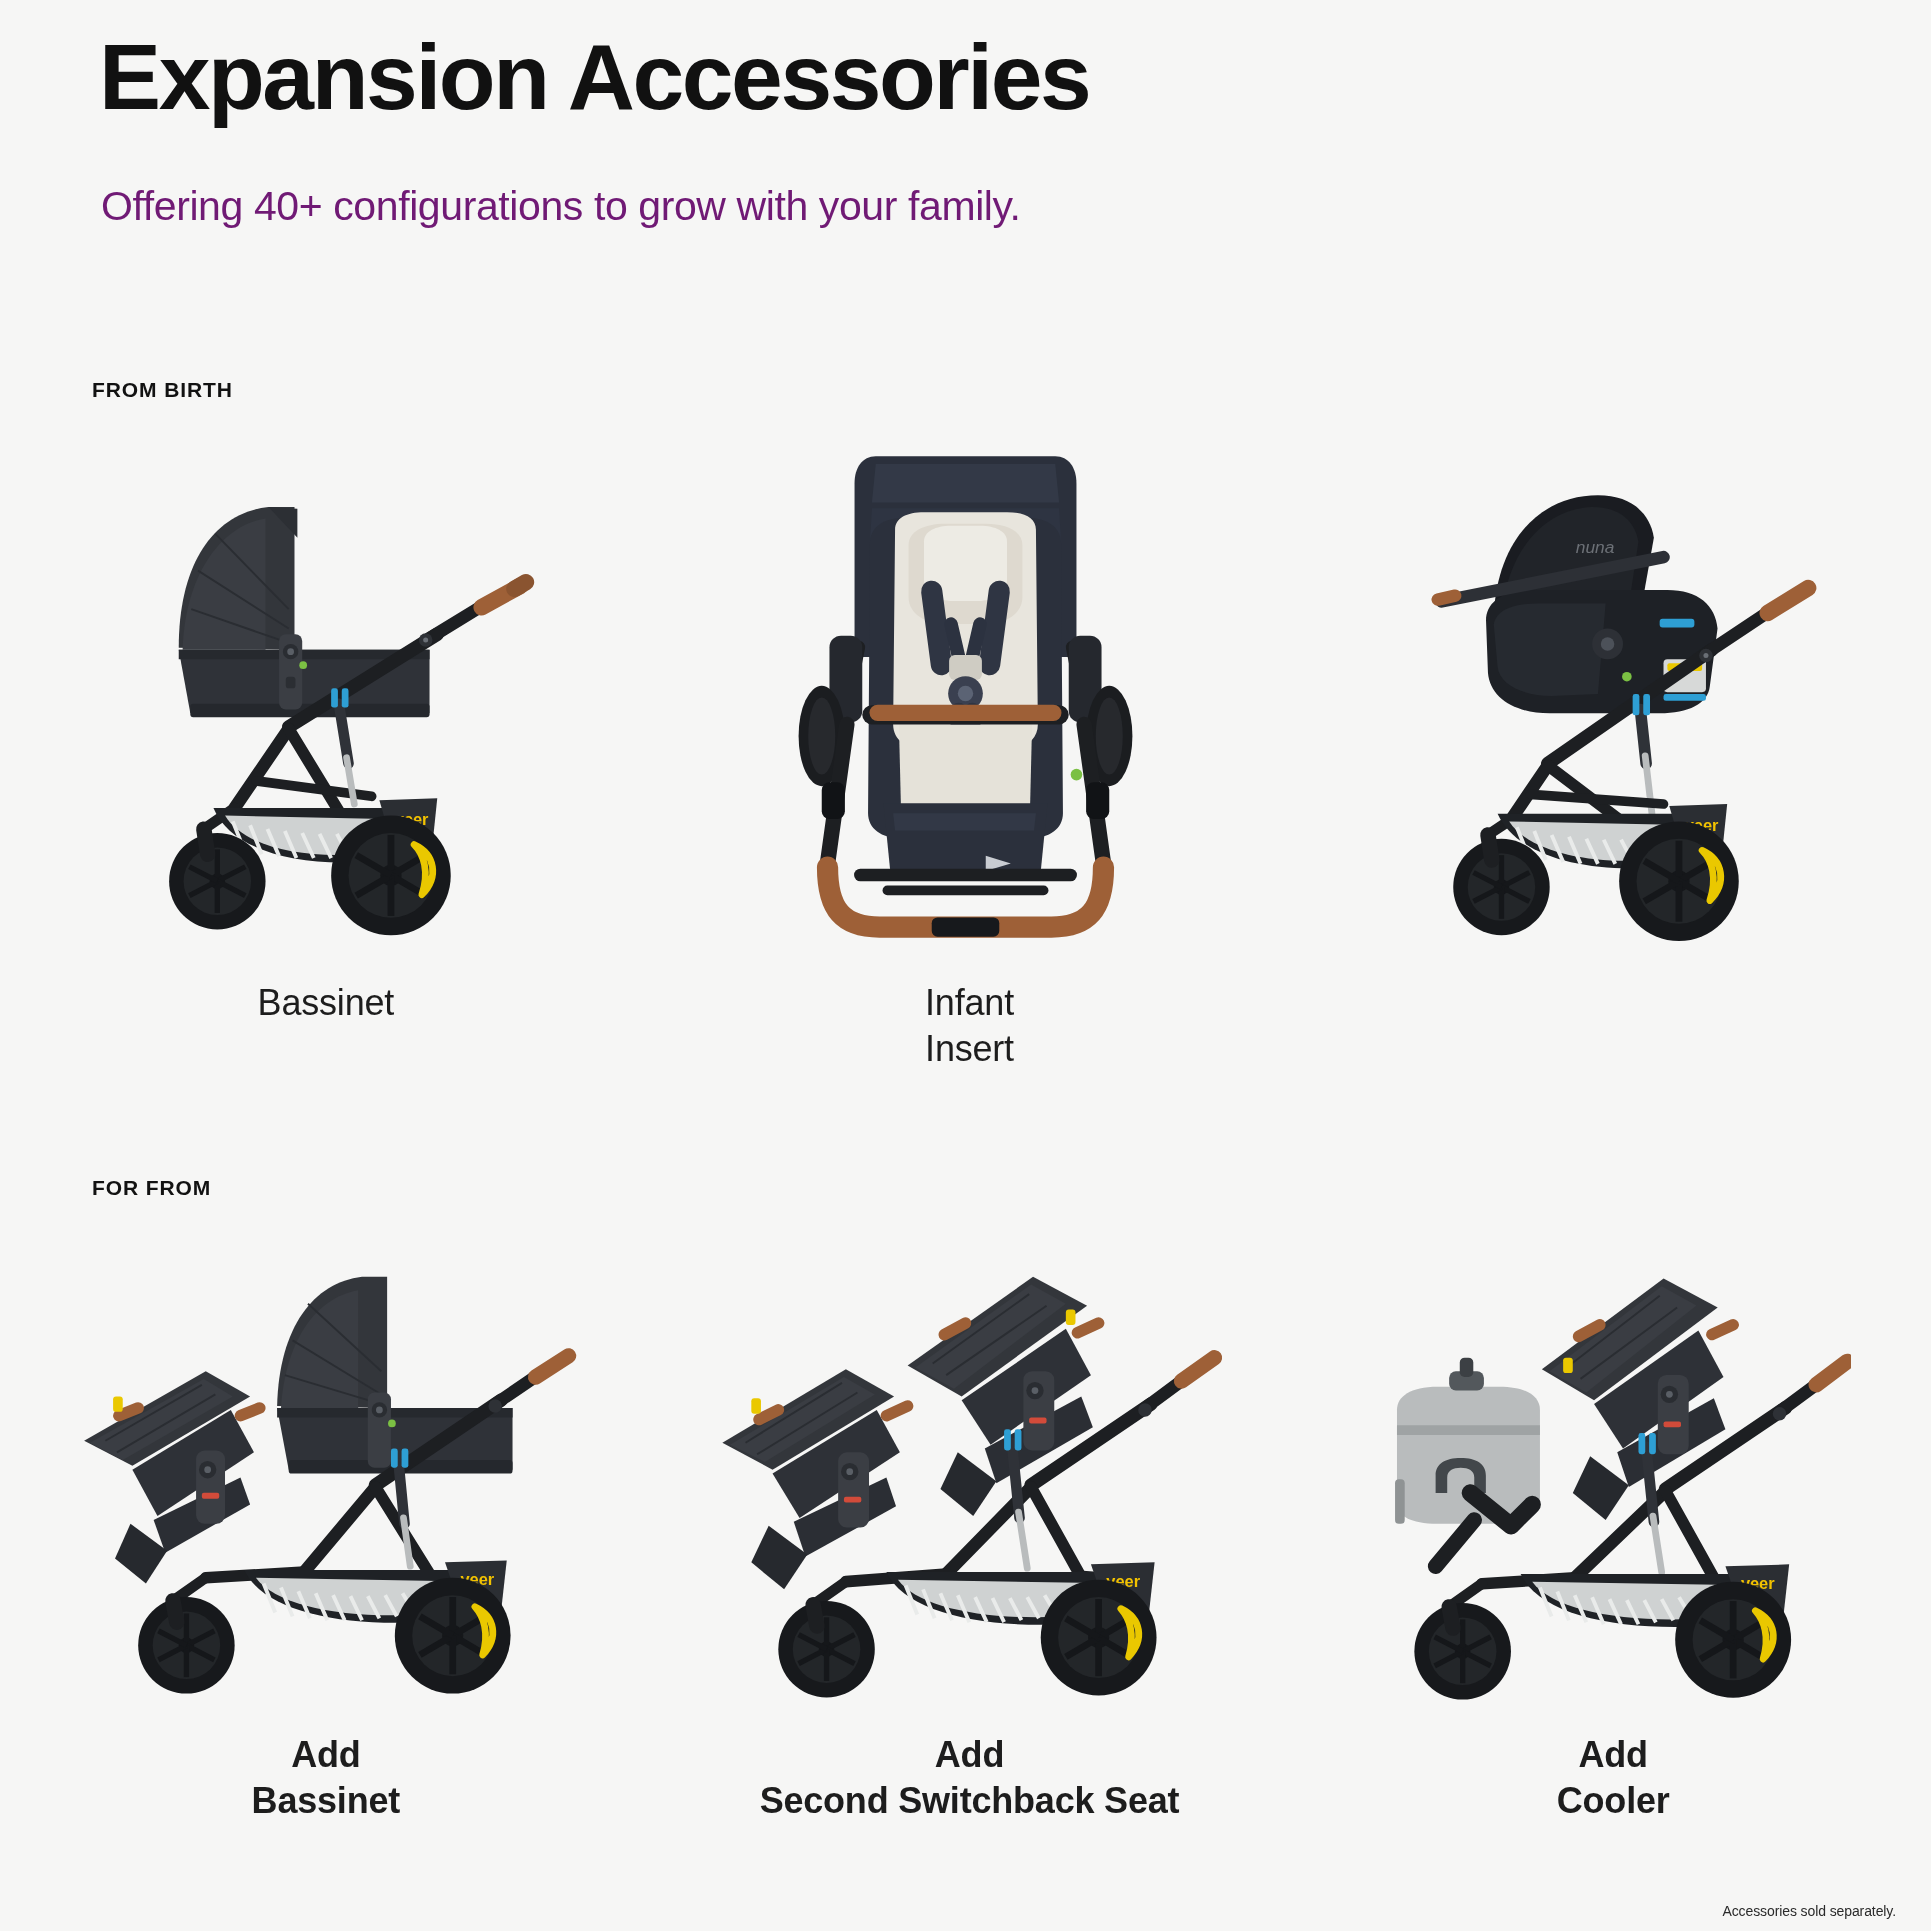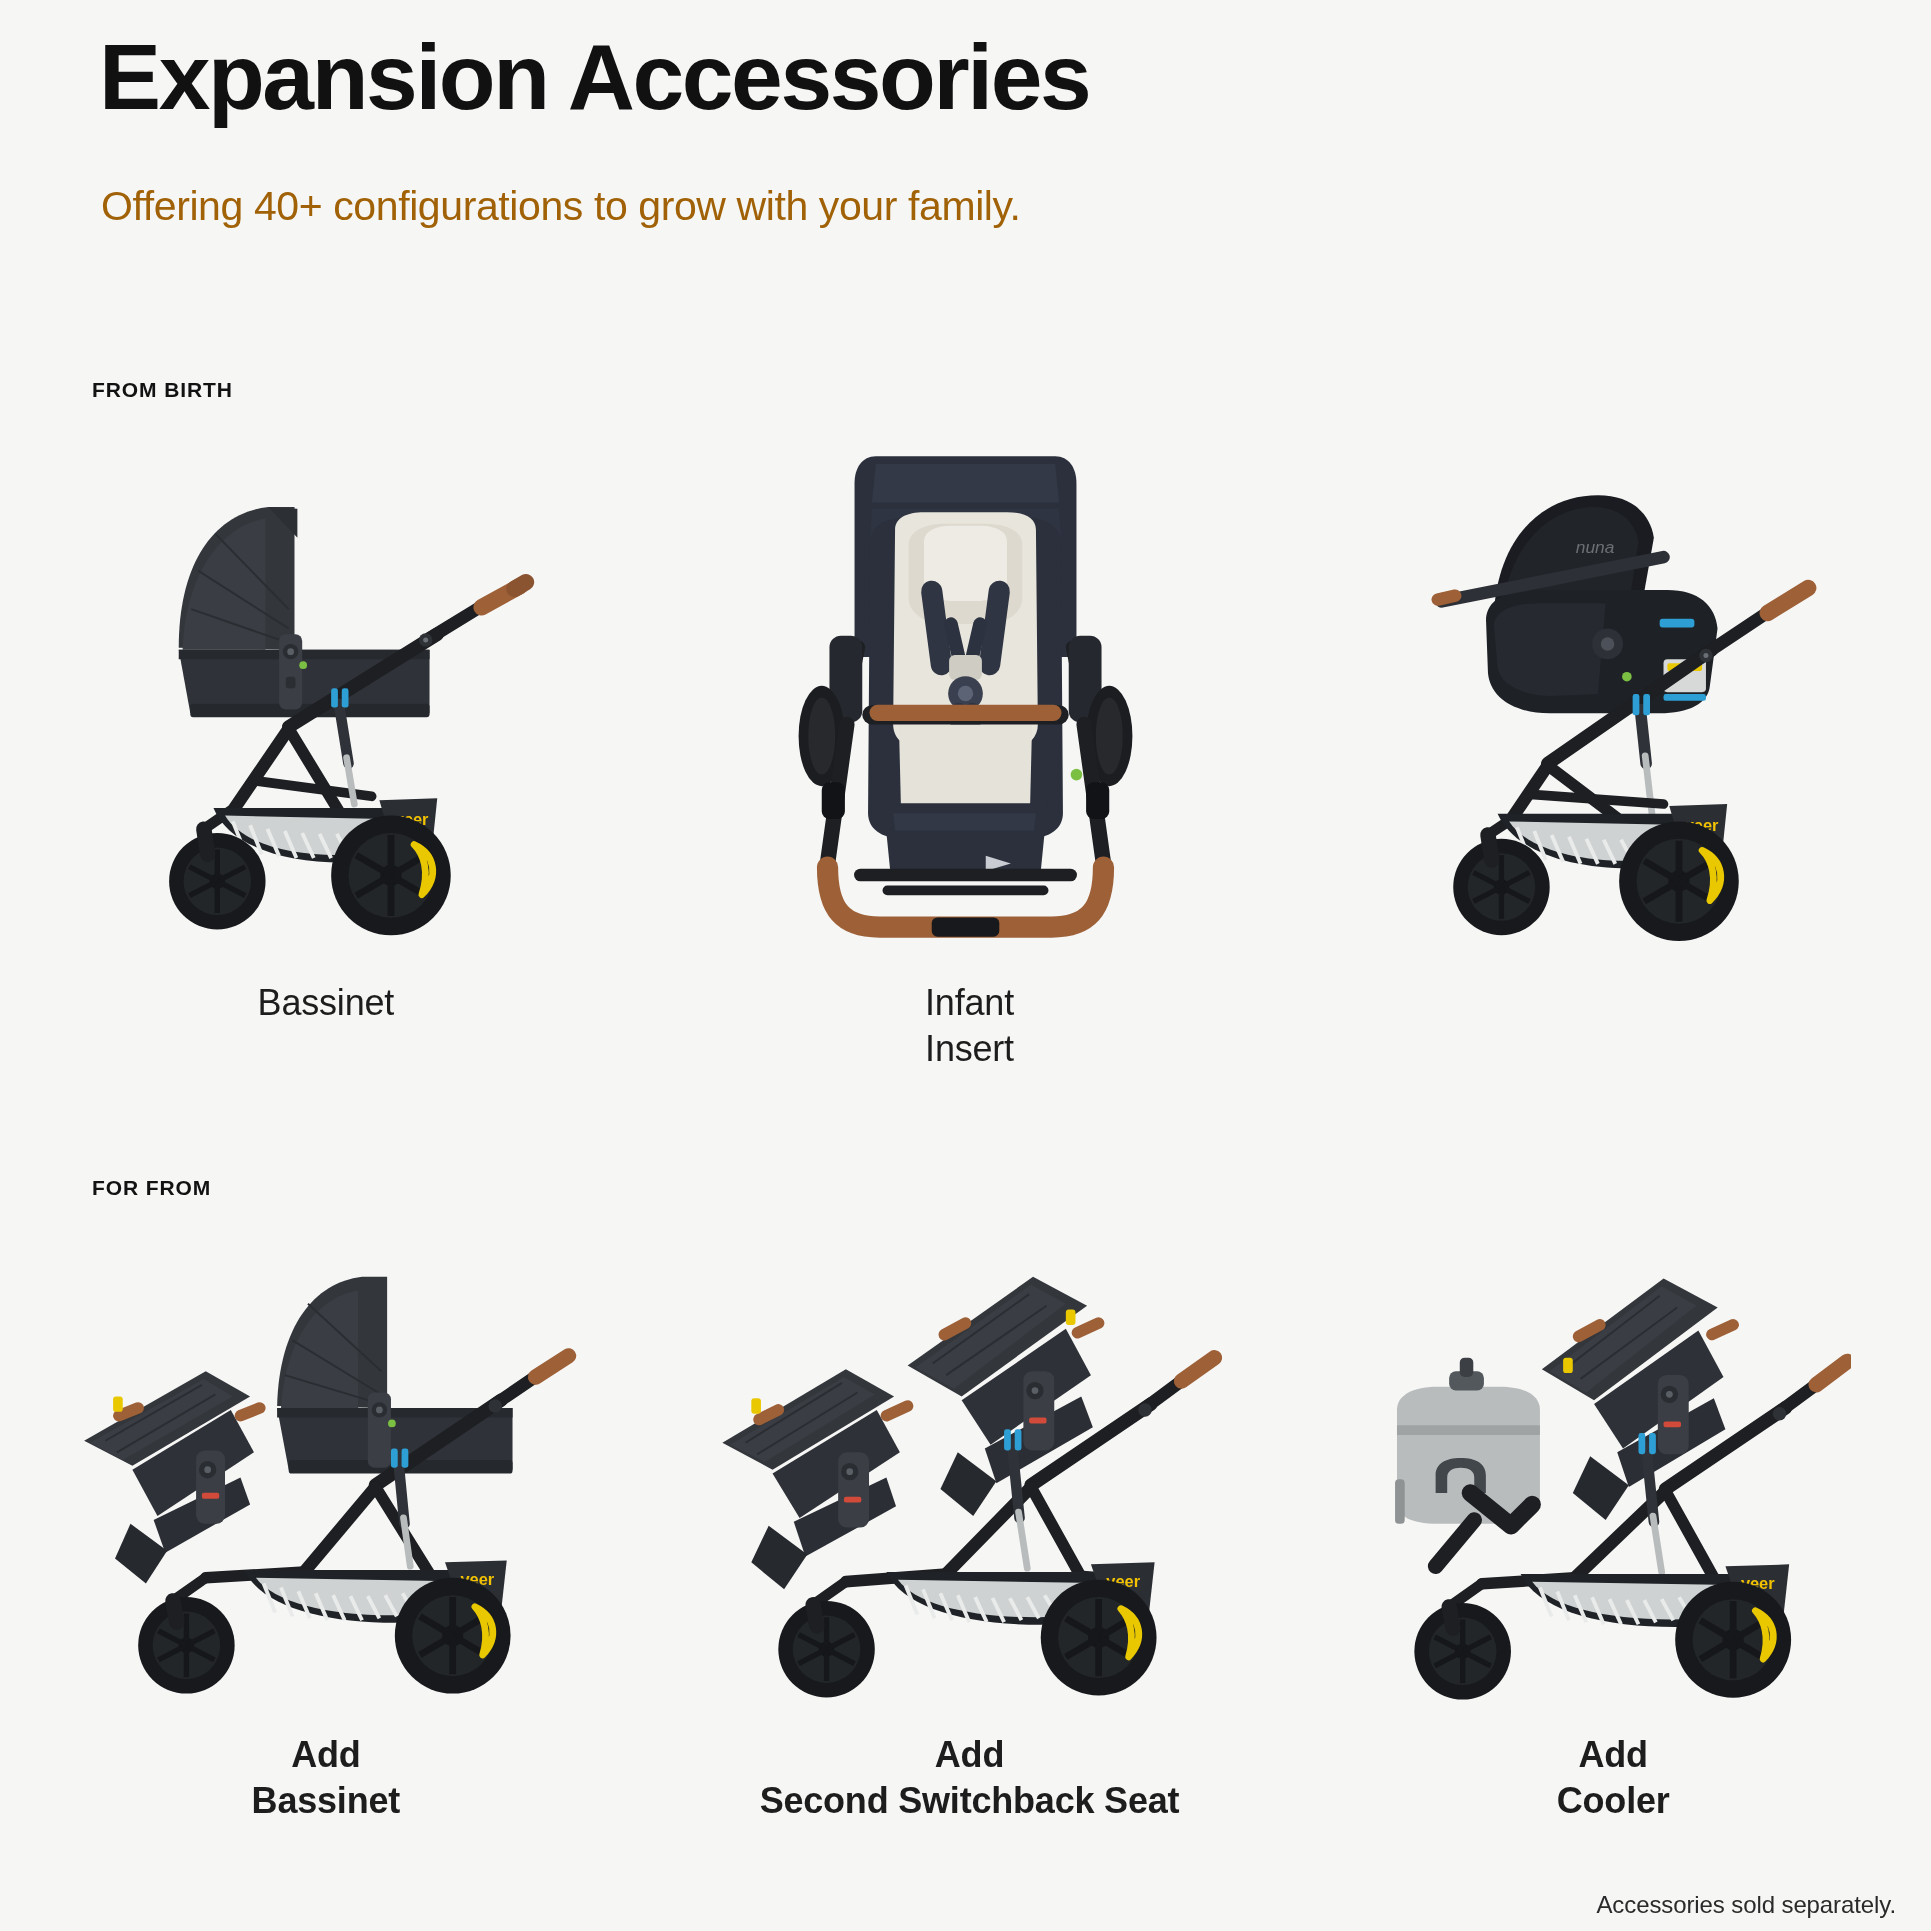--- a/index.html
+++ b/index.html
@@ -14,21 +14,21 @@
 
   .page-title {
     position: absolute; left: 99px; top: 29px;
     font-size: 93px; font-weight: 700; letter-spacing: -2.4px;
     line-height: 1.05; color: #111111;
     white-space: nowrap;
   }
   .page-subtitle {
     position: absolute; left: 101px; top: 179px;
     font-size: 41px; font-weight: 400; line-height: 1.33;
-    color: #a16207; letter-spacing: -0.4px;
+    color: #701a75; letter-spacing: -0.4px;
   }
   .section-label {
     position: absolute; left: 92px;
     font-size: 21px; font-weight: 700; letter-spacing: 0.9px;
     color: #121212;
   }
   #label-from-birth { top: 378px; }
   #label-for-life { top: 1176px; }
 
   .grid {
@@ -54,21 +54,21 @@
     margin-top: 13.5px;
     font-size: 36px; font-weight: 400; line-height: 1.28;
     color: #1d1d1d; text-align: center; letter-spacing: -0.2px;
     white-space: pre-line;
     margin-left: 8px;
   }
   #row-for-life .caption { margin-top: 5.8px; font-weight: bold; }
 
   .footnote {
     position: absolute; right: 35px; bottom: 11.6px;
-    font-size: 24px; font-weight: 400; color: #2a2a2a;
+    font-size: 14px; font-weight: 400; color: #2a2a2a;
     letter-spacing: -0.1px;
   }
 </style>
 </head>
 <body>
 
 <div class="page">
 
   <h1 class="page-title">Expansion Accessories</h1>
   <p class="page-subtitle">Offering 40+ configurations

